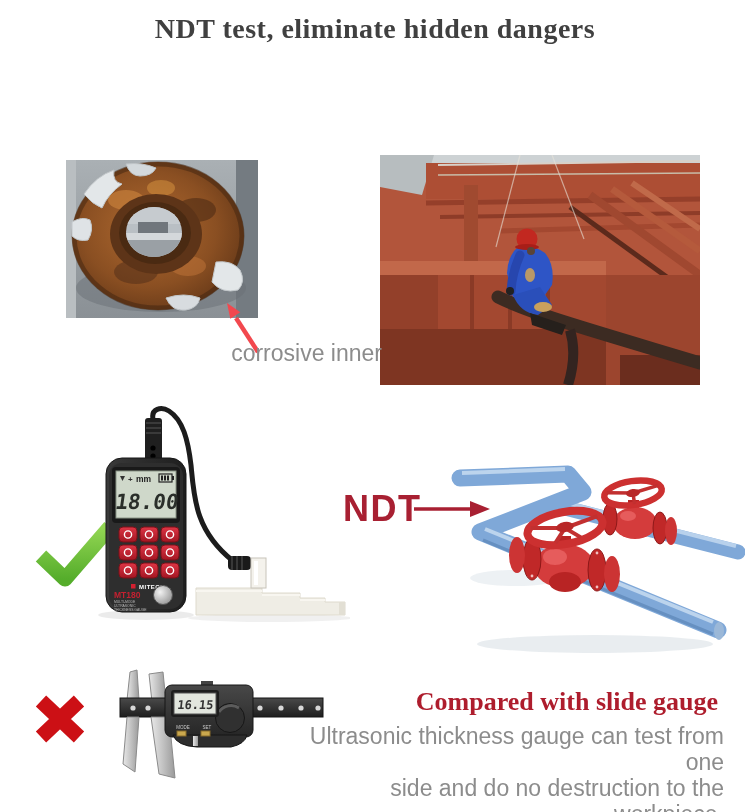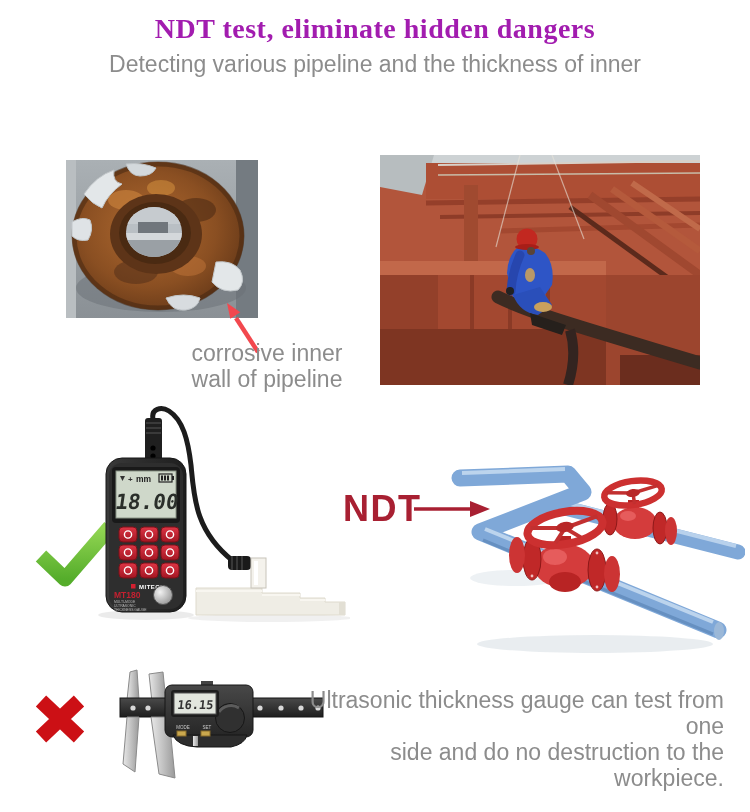--- a/index.html
+++ b/index.html
@@ -1,27 +1,27 @@
 <!DOCTYPE html>
 <html><head>
 <meta charset="utf-8">
 <style>
   html,body{margin:0;padding:0;background:#fff;}
   .canvas{position:relative;width:750px;height:812px;background:#ffffff;overflow:hidden;
           font-family:"Liberation Sans",sans-serif;}
   .abs{position:absolute;}
   .title{top:13px;left:0;width:750px;text-align:center;
          font-family:"Liberation Serif",serif;font-weight:700;font-size:28px;
-         color:#a21caf;letter-spacing:.5px;}
+         color:#404040;letter-spacing:.5px;}
   .subtitle{top:51px;left:0;width:750px;text-align:center;font-size:23px;line-height:26px;
             font-weight:300;color:#8c8c8c;}
   .photo-pipe{left:66px;top:160px;width:192px;height:158px;}
   .photo-worker{left:380px;top:155px;width:320px;height:230px;}
   .arrow-corrosive{left:212px;top:294px;}
-  .caption{left:152px;top:340px;width:230px;text-align:center;font-size:23px;line-height:26px;
+  .caption{left:152px;top:340px;width:230px;text-align:right;font-size:23px;line-height:26px;
            font-weight:300;color:#8c8c8c;}
   .check{left:30px;top:515px;}
   .device{left:95px;top:405px;}
   .ndt-label{left:343px;top:488px;font-size:36px;font-weight:600;color:#a82032;letter-spacing:1.5px;}
   .ndt-arrow{left:412px;top:496px;}
   .pipes{left:445px;top:448px;}
   .cross{left:32px;top:690px;}
   .caliper{left:113px;top:650px;}
   .compare{right:26px;top:687px;width:445px;text-align:right;}
   .compare h2{margin:0 6px 6px 0;font-family:"Liberation Serif",serif;font-weight:700;
@@ -30,21 +30,21 @@
   svg text{font-family:"Liberation Sans",sans-serif;}
   .lcdfont{font-family:"DejaVu Sans Mono",monospace;font-weight:bold;}
 </style>
 </head>
 <body>
 
 <div class="canvas">
 
   <div class="abs title">NDT test, eliminate hidden dangers</div>
   <div class="abs subtitle">
-    <span>Detecting various pipeline and the thickness of inner</span><br>
+    <br>
   </div>
 
   <svg class="abs photo-pipe" width="192" height="158" viewBox="0 0 192 158">
     <defs>
       <linearGradient id="pbg" x1="0" y1="0" x2="0" y2="1">
         <stop offset="0" stop-color="#aab0b4"></stop>
           <stop offset="1" stop-color="#8a9095"></stop>
       </linearGradient>
       <radialGradient id="rust" cx="0.45" cy="0.45" r="0.65">
         <stop offset="0" stop-color="#b06a30"></stop>
@@ -122,21 +122,20 @@
     <circle cx="151" cy="96" r="4" fill="#5a4438"></circle>
   </svg>
 
   <svg class="abs arrow-corrosive" width="56" height="62" viewBox="0 0 56 62">
     <line x1="46" y1="58" x2="24" y2="24" stroke="#f2484e" stroke-width="4.5"></line>
     <polygon points="15,9 28.3,18.2 18.3,24.8" fill="#f2484e"></polygon>
   </svg>
 
   <div class="abs caption">
     <span>corrosive inner</span><br>
-    <span>wall of pipeline</span>
   </div>
 
   <svg class="abs check" width="90" height="78" viewBox="0 0 90 78">
     <defs>
       <linearGradient id="ckg" x1="0" y1="0" x2="0" y2="1">
         <stop offset="0" stop-color="#93d653"></stop>
           <stop offset="1" stop-color="#55ad2b"></stop>
       </linearGradient>
     </defs>
     <polyline points="11,41 35,64 80,12" fill="none" stroke="url(#ckg)" stroke-width="15" stroke-linejoin="round"></polyline>
@@ -336,19 +335,20 @@
       <text x="0" y="0" text-anchor="middle" class="lcdfont" font-size="12" fill="#333">16.15</text>
     </g>
     <text x="70" y="79" font-size="4.5" fill="#cccccc" text-anchor="middle">MODE</text>
     <text x="94" y="79" font-size="4.5" fill="#cccccc" text-anchor="middle">SET</text>
     <rect x="64" y="81" width="9" height="5" fill="#caa84e" stroke="#8a6d2a"></rect>
     <rect x="88" y="81" width="9" height="5" fill="#caa84e" stroke="#8a6d2a"></rect>
     <rect x="80" y="86" width="5" height="10" fill="url(#steel)"></rect>
   </svg>
 
   <div class="abs compare">
+    <h2>Compared with slide gauge</h2>
     <p>
       <span>Ultrasonic thickness gauge can test from one</span><br>
       <span>side and do no destruction to the workpiece.</span>
     </p>
   </div>
 
 </div>
 
 </body></html>

